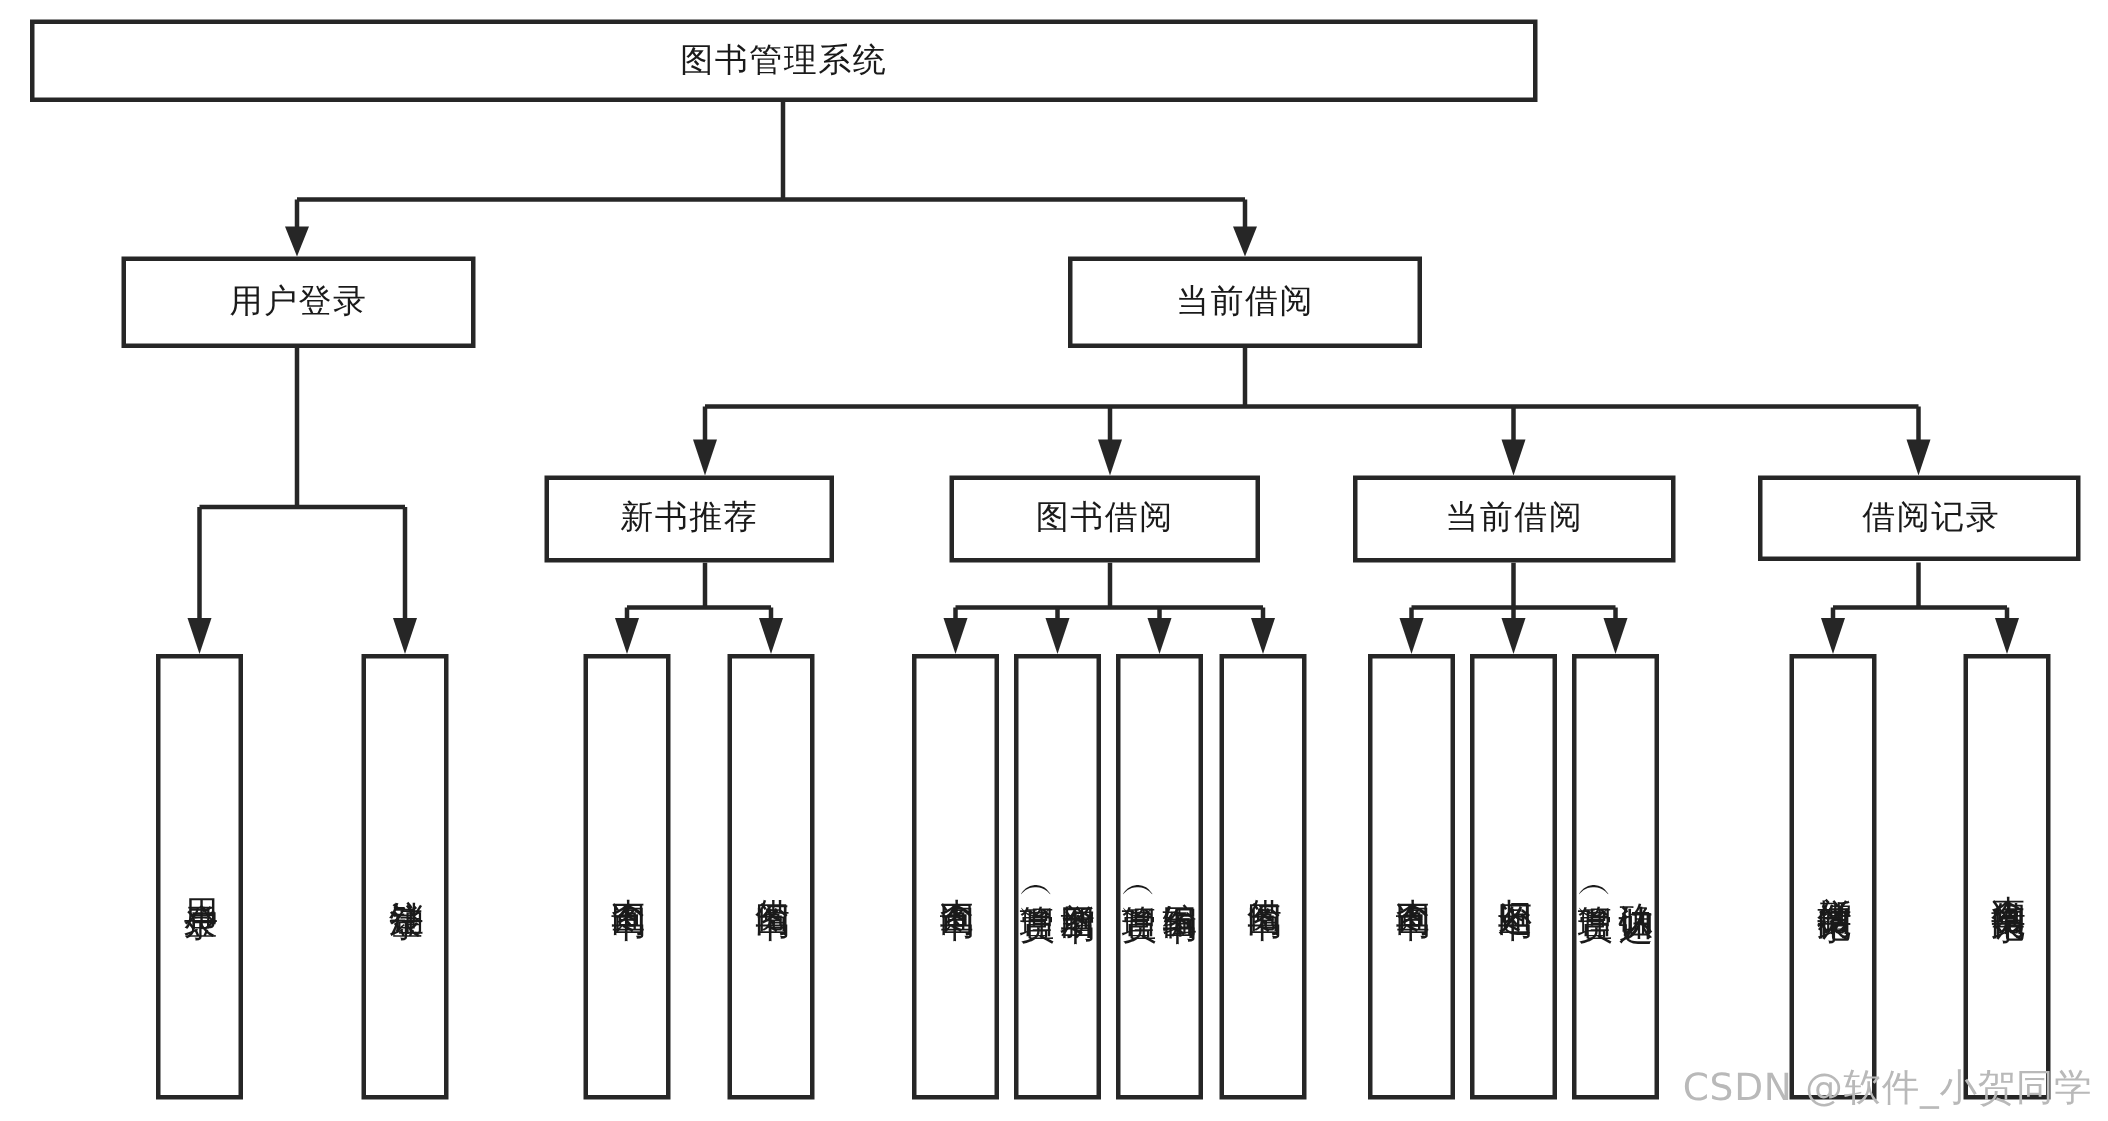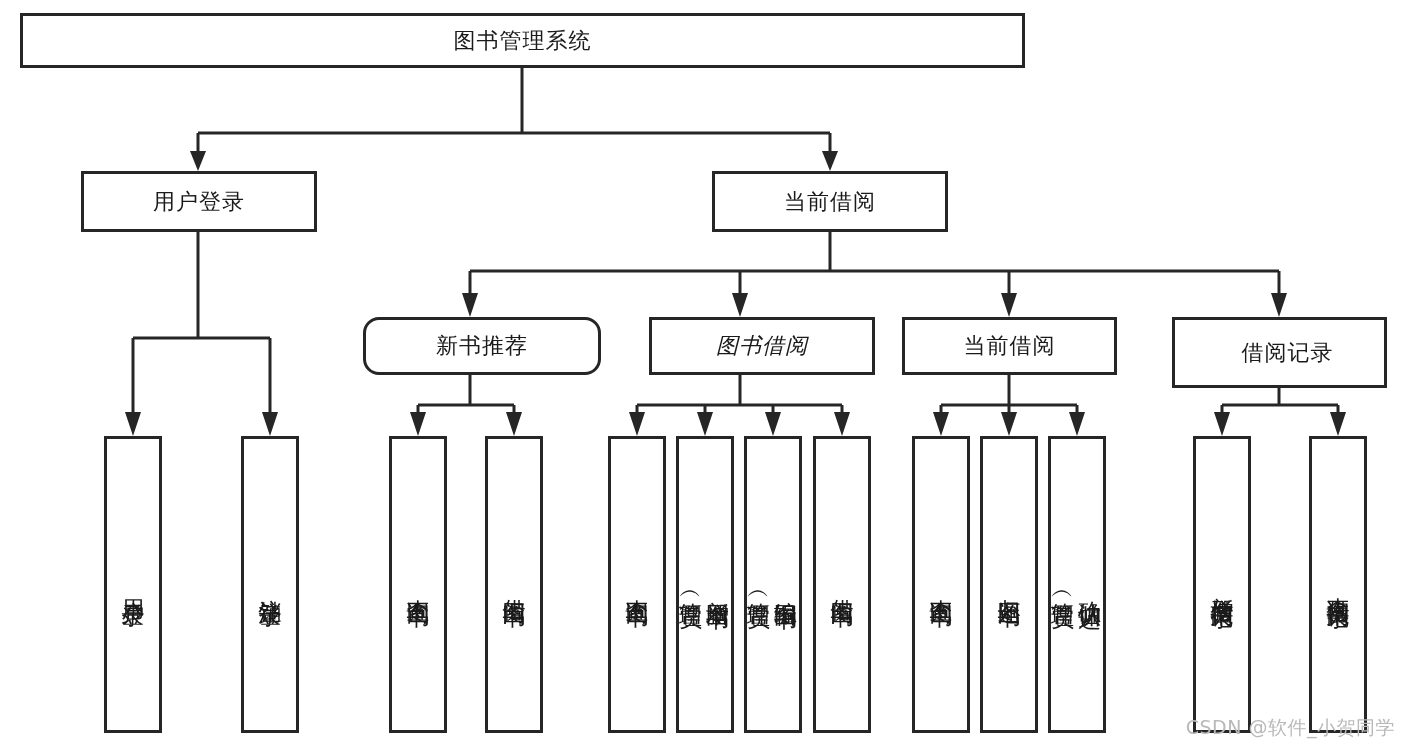--- a/index.html
+++ b/index.html
@@ -66,21 +66,21 @@
   }
   #wires polygon {
     fill: #262626;
     stroke: none;
   }
   
   .watermark {
     position: absolute;
     right: 10px;
     bottom: 6px;
-    font-size: 19px;
+    font-size: 25px;
     color: #b9b9b9;
     white-space: nowrap;
     letter-spacing: 0.5px;
   }
 </style>
 </head>
 <body>
 
 <div id="canvas">
 
@@ -154,33 +154,33 @@
   </div>
 
   <div class="node horiz" style="left:81px; top:171px; width:236px; height:61px;">
     <span class="txt">用户登录</span>
   </div>
 
   <div class="node horiz" style="left:712px; top:171px; width:236px; height:61px;">
     <span class="txt">当前借阅</span>
   </div>
 
-  <div class="node horiz" style="left:363px; top:317px; width:238px; height:58px;border-radius:16px;">
+  <div class="node horiz" style="left:363px; top:317px; width:193px; height:58px;">
     <span class="txt">新书推荐</span>
   </div>
 
-  <div class="node horiz" style="left:649px; top:317px; width:226px; height:58px;font-style:italic;">
+  <div class="node horiz" style="left:633px; top:317px; width:207px; height:58px;">
     <span class="txt">图书借阅</span>
   </div>
 
   <div class="node horiz" style="left:902px; top:317px; width:215px; height:58px;">
     <span class="txt">当前借阅</span>
   </div>
 
-  <div class="node horiz" style="left:1172px; top:317px; width:215px; height:71px;padding-left:16px;">
+  <div class="node horiz" style="left:1172px; top:317px; width:215px; height:57px;padding-left:16px;">
     <span class="txt">借阅记录</span>
   </div>
 
   <div class="node vert centered" style="left:104px; top:436px; width:58px; height:297px;">
     <span class="txt">用户登录</span>
   </div>
 
   <div class="node vert centered" style="left:241px; top:436px; width:58px; height:297px;">
     <span class="txt">注销登录</span>
   </div>

